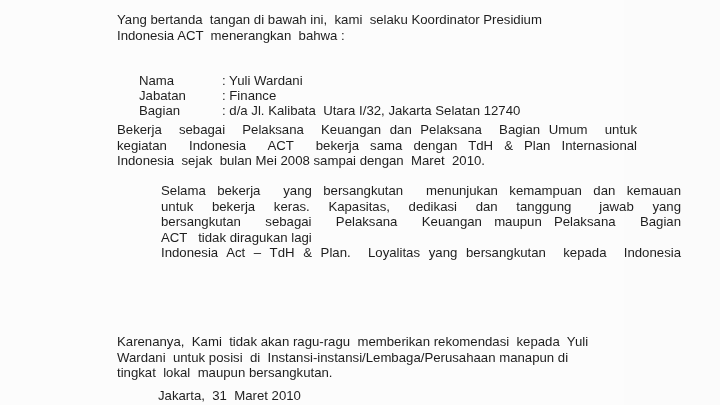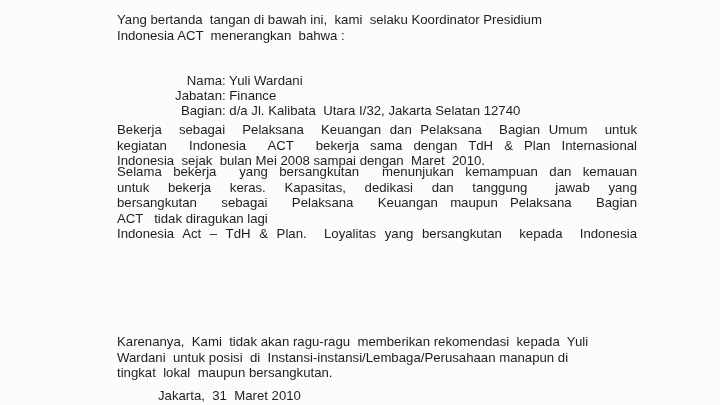--- a/index.html
+++ b/index.html
@@ -9,21 +9,21 @@
     font-family: "Liberation Sans", sans-serif;
     color: #1e1e1e;
     position: relative;
   }
   .page { position: absolute; left: 0; top: 0; width: 624px; height: 405px; background: #fcfcfc; }
   .para { position: absolute; left: 117px; font-size: 13.2px; line-height: 15.6px; margin: 0; }
   .para .ln { display: block; white-space: pre; }
   .just .ln { text-align: justify; text-align-last: justify; width: 520px; }
   .just .ln.last { text-align-last: left; }
   .field-row { display: block; white-space: pre; height: 15.4px; }
-  .field-label { display: inline-block; width: 83px; text-align: right; }
+  .field-label { display: inline-block; width: 83px; }
 </style>
 </head>
 <body>
 
 <div class="page">
 
   <div class="para" style="top:12px;">
     <span class="ln">Yang bertanda  tangan di bawah ini,  kami  selaku Koordinator Presidium</span>
     <span class="ln">Indonesia ACT  menerangkan  bahwa :</span>
   </div>
@@ -39,21 +39,21 @@
       <span class="field-label">Bagian</span><span>: d/a Jl. Kalibata  Utara I/32, Jakarta Selatan 12740</span>
     </span>
   </div>
 
   <div class="para just" style="top:122px;">
     <span class="ln">Bekerja  sebagai  Pelaksana  Keuangan dan Pelaksana  Bagian Umum  untuk</span>
     <span class="ln">kegiatan  Indonesia  ACT  bekerja sama dengan TdH &amp; Plan Internasional</span>
     <span class="ln last">Indonesia  sejak  bulan Mei 2008 sampai dengan  Maret  2010.</span>
   </div>
 
-  <div class="para just" style="top:164px;">
+  <div class="para just" style="top:183px;margin-left:44px;">
     <span class="ln">Selama bekerja  yang bersangkutan  menunjukan kemampuan dan kemauan</span>
     <span class="ln">untuk  bekerja  keras.  Kapasitas,  dedikasi  dan  tanggung   jawab  yang</span>
     <span class="ln">bersangkutan  sebagai  Pelaksana  Keuangan maupun Pelaksana  Bagian</span>
     <span class="ln last">ACT   tidak diragukan lagi</span>
     <span class="ln">Indonesia Act – TdH &amp; Plan.  Loyalitas yang bersangkutan  kepada  Indonesia</span>
   </div>
 
   <div class="para" style="top:293px;margin-top:41px;">
     <span class="ln">Karenanya,  Kami  tidak akan ragu-ragu  memberikan rekomendasi  kepada  Yuli</span>
     <span class="ln">Wardani  untuk posisi  di  Instansi-instansi/Lembaga/Perusahaan manapun di</span>

